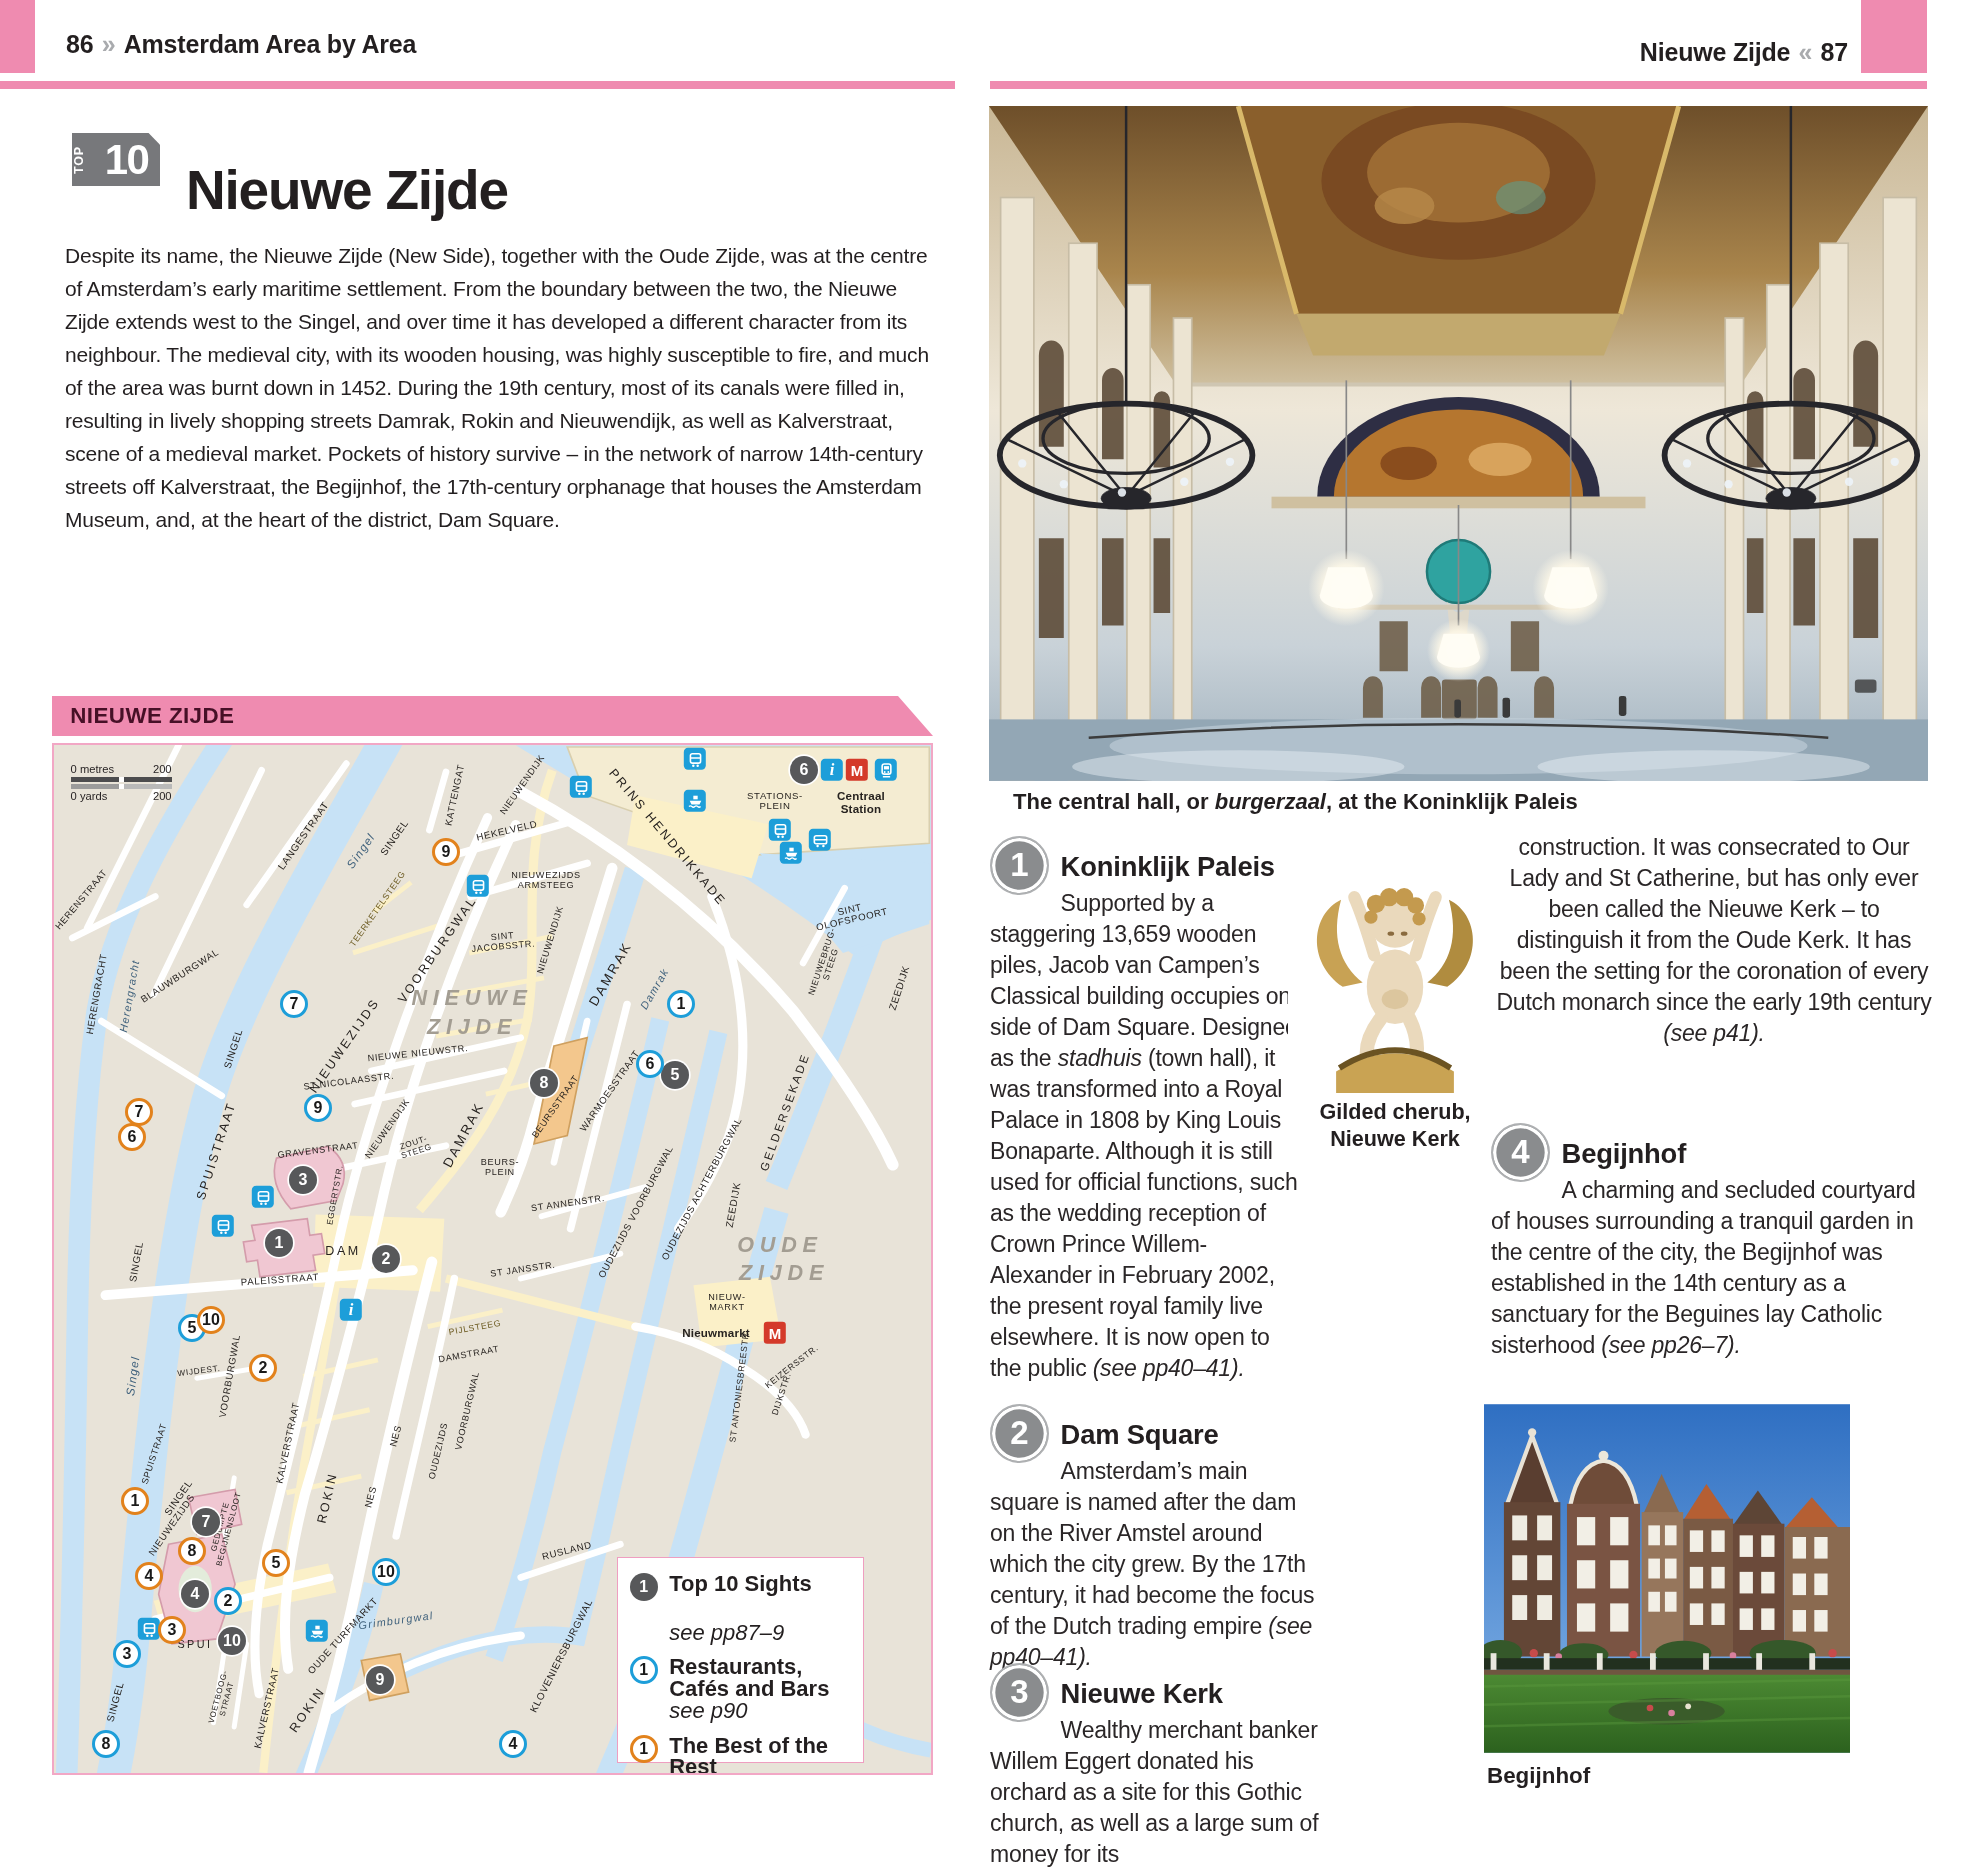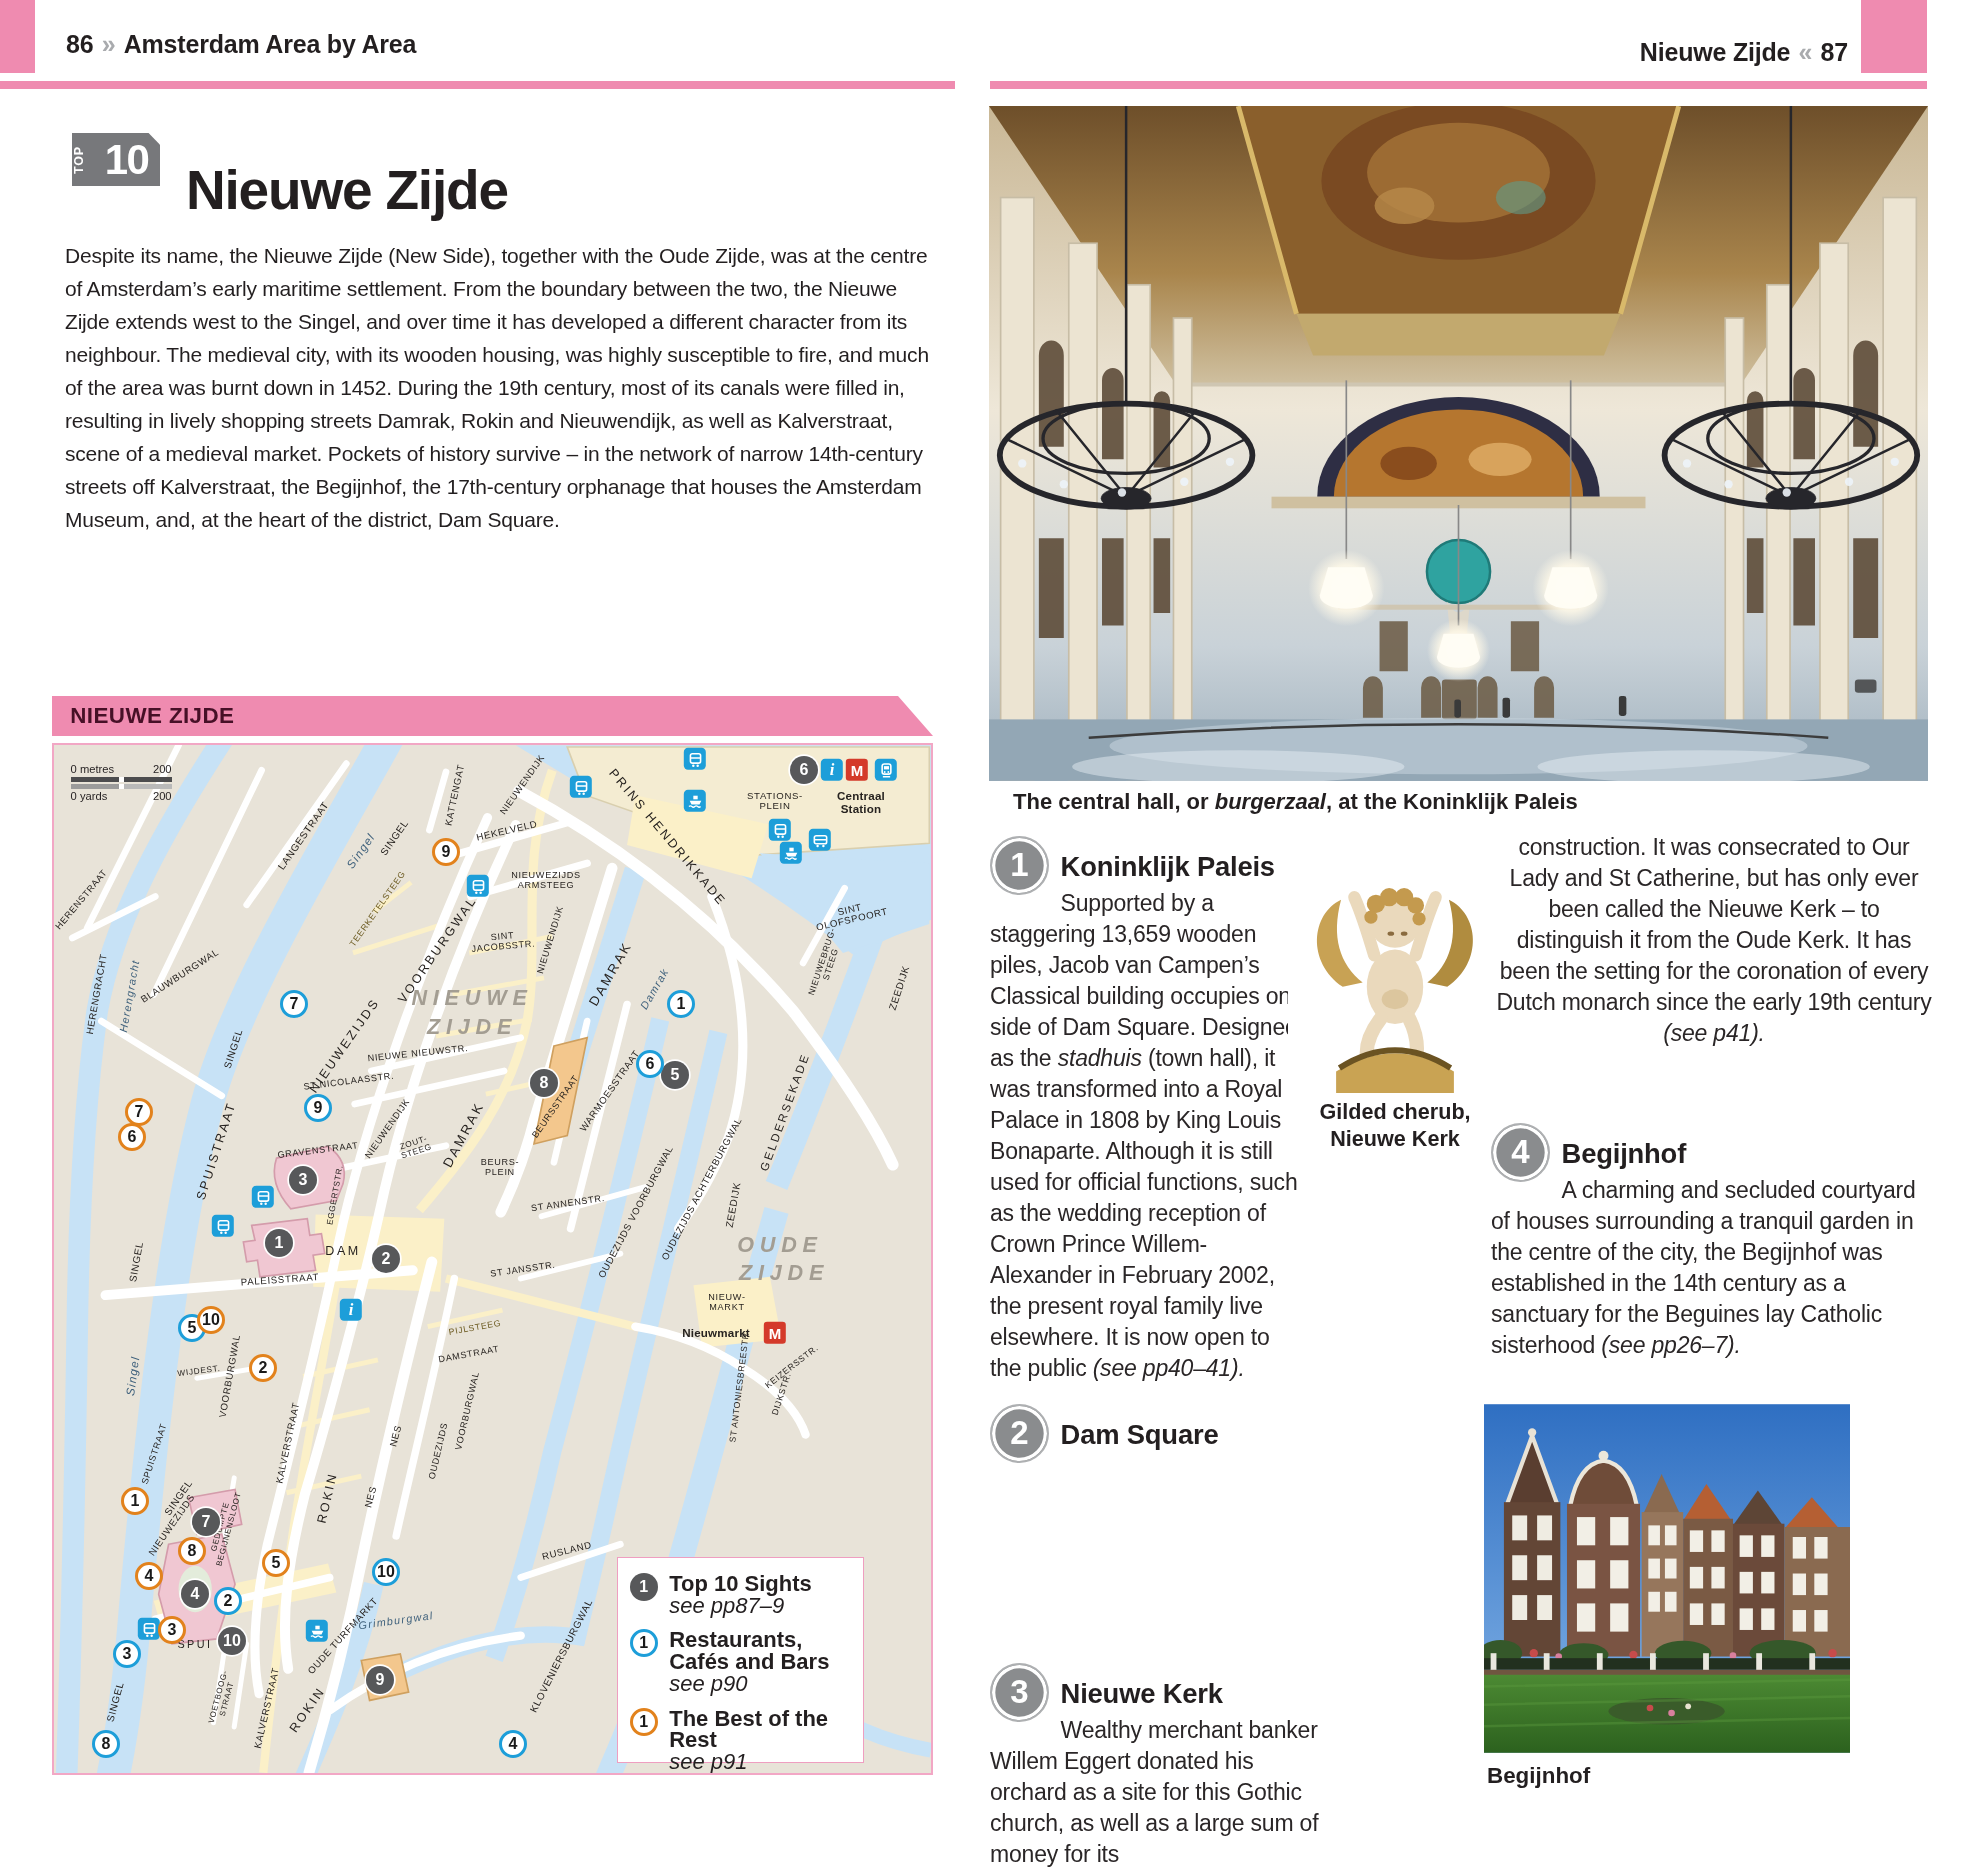--- a/index.html
+++ b/index.html
@@ -52,21 +52,21 @@
   .sb-bar{height:5px;margin:1.7px 0;}
   .sb-bar.dark{background:linear-gradient(90deg,#4c4c4e 0 48%,#fff 48% 52%,#4c4c4e 52%);}
   .sb-bar.light{background:linear-gradient(90deg,#9b9b9b 0 48%,#fff 48% 52%,#b9b9b9 52%);}
 
   .legend{position:absolute;left:563px;top:812px;width:247px;height:206px;background:#fff;
     border:1.7px solid #ef9ec0;box-sizing:border-box;padding:15px 11.6px;}
   .lrow{display:flex;gap:11.6px;margin-bottom:13.3px;}
   .legend .marker{position:static;transform:none;flex:0 0 28px;}
   .ltext{font-size:22px;line-height:21.6px;color:#231f20;}
   .ltext b{font-weight:700;}
-  .lref{display:block;font-style:italic;font-weight:400;}
+  .lref{display:block;font-style:italic;font-weight:400;margin-top:27px;}
   .lrow:nth-child(2) .lref{display:inline;}
 
   
   .photo{position:absolute;left:989px;top:106px;width:939px;height:675px;overflow:hidden;background:#d8ccb9;}
   .photo-caption{position:absolute;left:1013px;top:789px;font-size:22px;font-weight:700;color:#231f20;}
   .photo-caption em,.seg em{font-style:italic;}
   .entry{position:absolute;}
   .ecirc{float:left;width:55px;height:55px;margin:1.7px 11.6px 3.3px 0;border-radius:50%;
     background:#8a8c8e;border:2.5px solid #aeb0b2;box-shadow:inset 0 0 0 3.3px #fff;
     display:flex;align-items:center;justify-content:center;color:#fff;font-weight:700;font-size:33px;}
@@ -588,20 +588,21 @@
 
   <div class="entry e4">
     <div class="ecirc">4</div>
     <h3>Begijnhof</h3>
     <p class="seg etext"><span>A charming and secluded courtyard of houses surrounding a tranquil garden in the centre of the city, the Begijnhof was established in the 14th century as a sanctuary for the Beguines lay Catholic sisterhood </span><em>(see pp26–7).</em></p>
   </div>
 
   <div class="entry e2">
     <div class="ecirc">2</div>
     <h3>Dam Square</h3>
+    <p class="seg etext"><span>Amsterdam’s main square is named after the dam on the River Amstel around which the city grew. By the 17th century, it had become the focus of the Dutch trading empire </span><em>(see pp40–41).</em></p>
   </div>
 
   <div class="entry e3">
     <div class="ecirc">3</div>
     <h3>Nieuwe Kerk</h3>
     <p class="seg etext"><span>Wealthy merchant banker Willem Eggert donated his orchard as a site for this Gothic church, as well as a large sum of money for its</span></p>
   </div>
 
   <div class="bgphoto">
     <svg width="366" height="349" viewBox="0 0 441 420">

